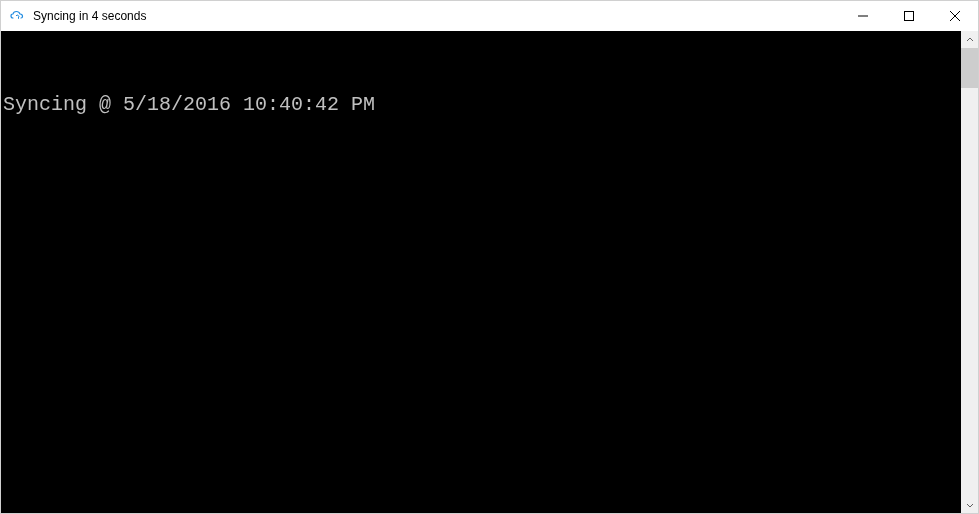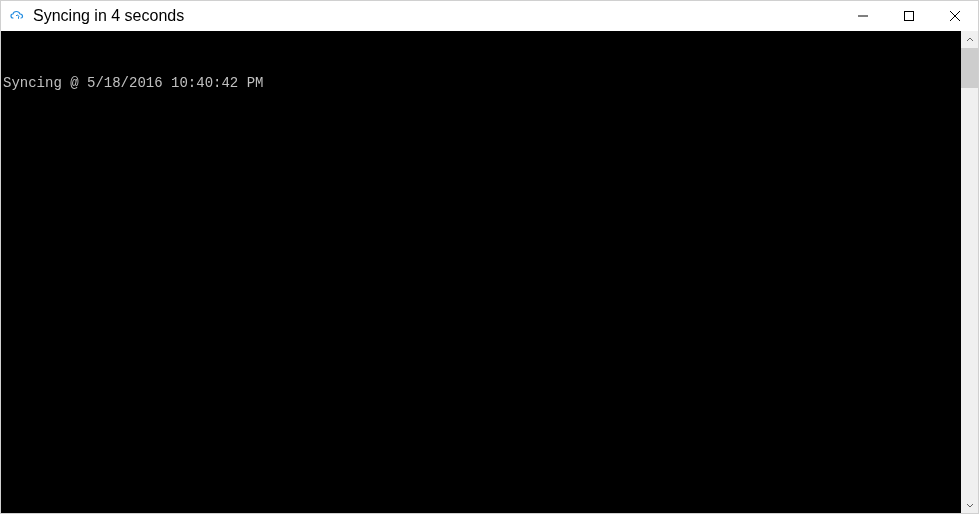--- a/index.html
+++ b/index.html
@@ -30,21 +30,21 @@
       gap: 8px;
     }
     .app-icon {
       width: 16px;
       height: 16px;
       display: flex;
       align-items: center;
       justify-content: center;
     }
     .title-text {
-      font-size: 16px;
+      font-size: 12px;
       color: #000;
     }
     .window-controls {
       display: flex;
       height: 100%;
     }
     .win-btn {
       width: 46px;
       height: 30px;
       display: flex;
@@ -59,21 +59,21 @@
       position: relative;
       width: 100%;
       height: calc(100% - 30px);
       display: flex;
     }
     .terminal {
       flex: 1;
       background: #000;
       color: #c0c0c0;
       font-family: Consolas, "Courier New", monospace;
-      font-size: 14px;
+      font-size: 20px;
       line-height: 1.4;
       padding: 4px 2px;
       white-space: pre;
       overflow: hidden;
     }
     .terminal-line {
       display: block;
     }
     .blank-line {
       height: 1.4em;

